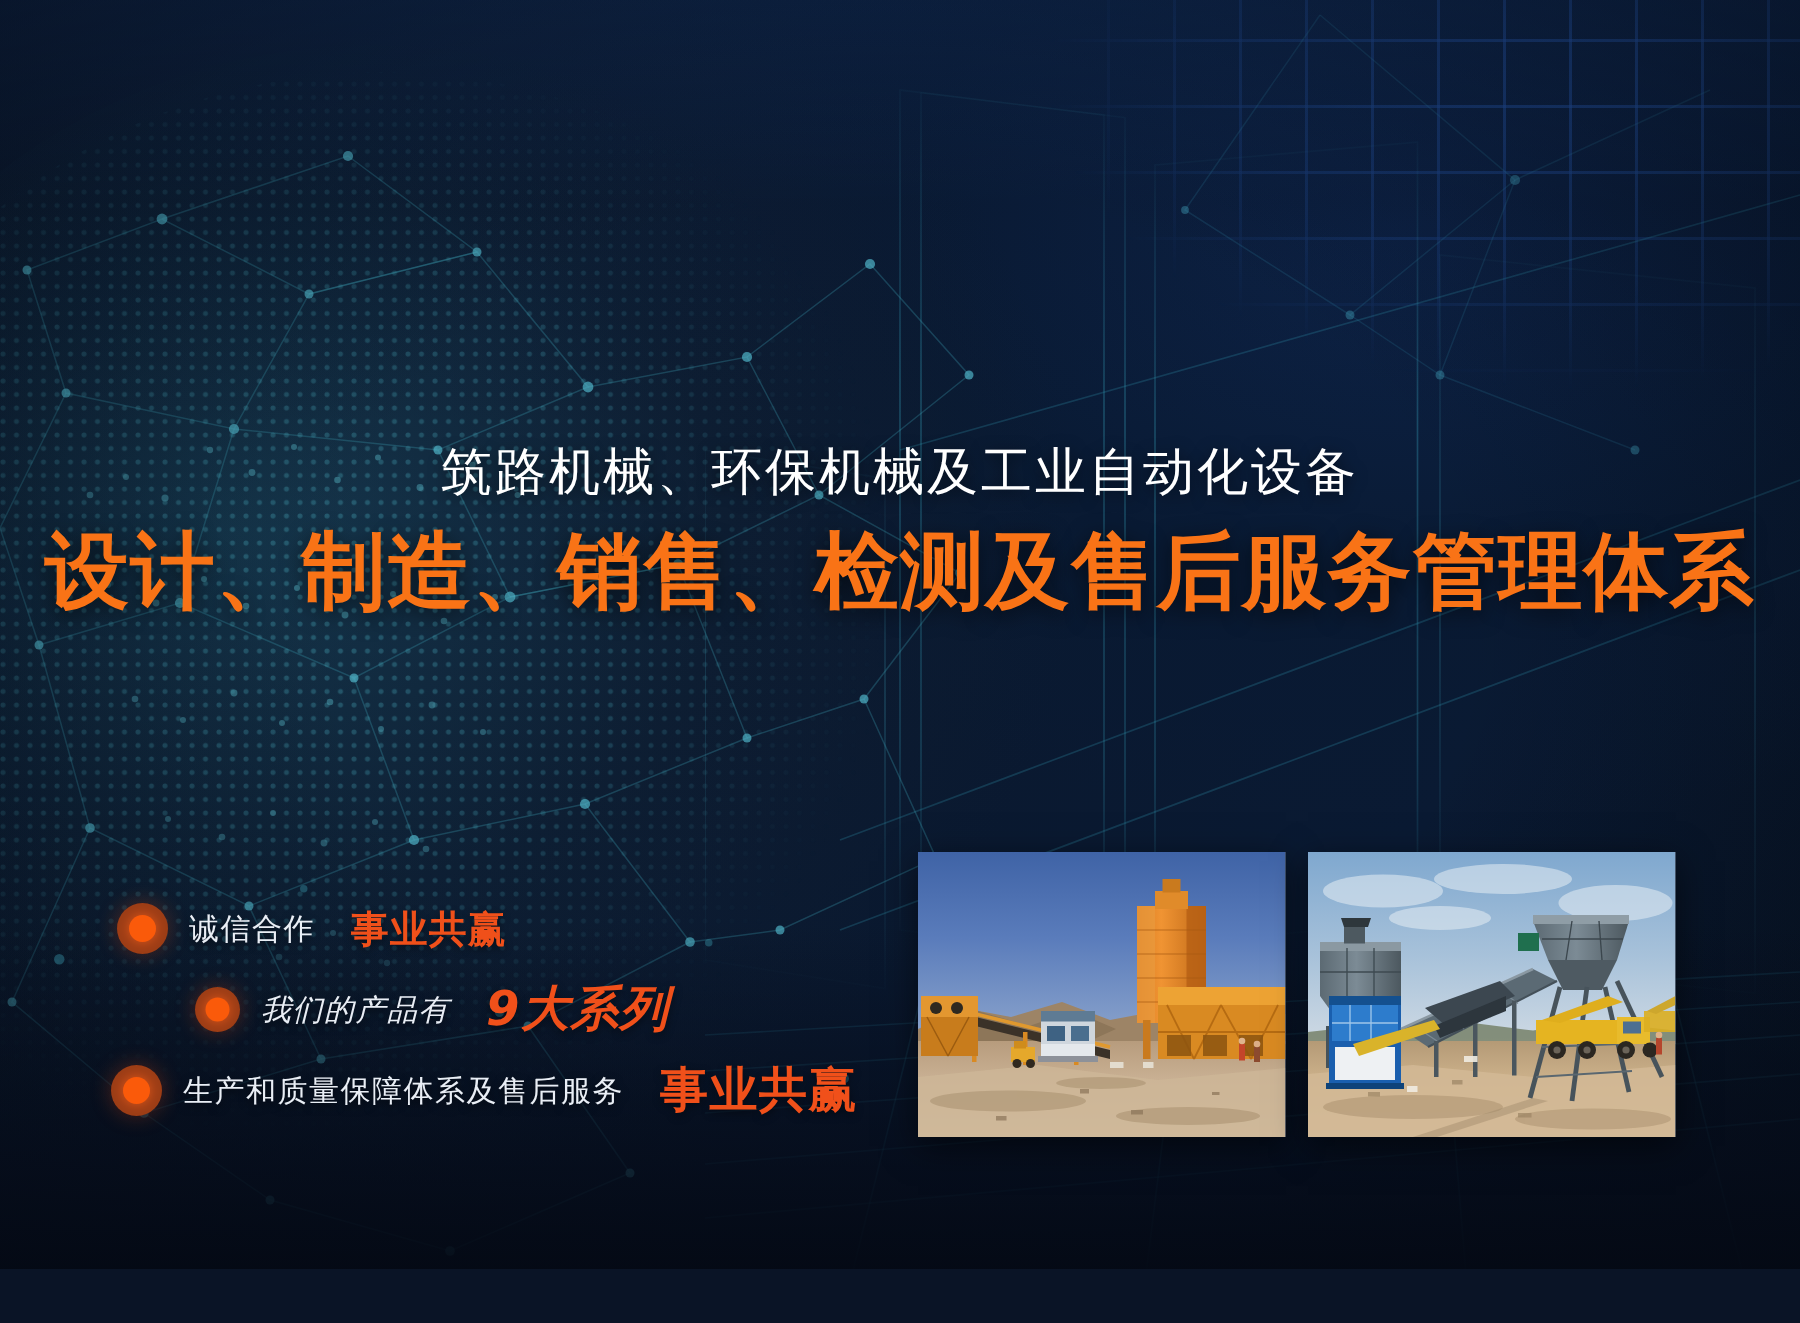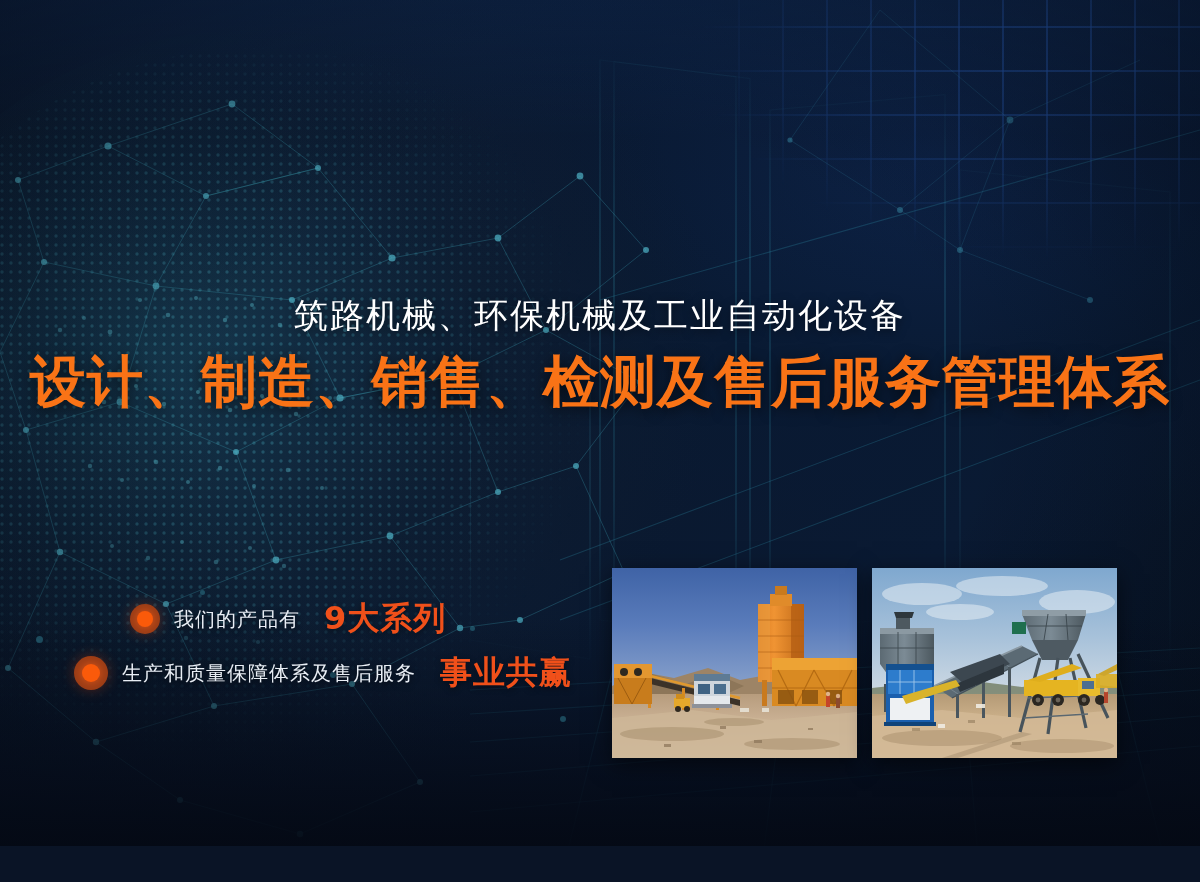--- a/index.html
+++ b/index.html
@@ -90,21 +90,21 @@
     z-index: 12;
     width: 520px;
   }
   .bullet-row {
     display:flex;
     align-items:center;
     gap:14px;
     height:46px;
     margin-bottom:8px;
   }
-  .bullet-row.indent-1 { margin-left:52px; }
+  .bullet-row.indent-1 { margin-left:52px;font-style:italic; }
   .bullet-row.indent-2 { margin-left:0px; }
   .bullet-row.indent-3 { margin-left:-4px; }
 
   .dot {
     position:relative;
     flex:0 0 auto;
     width:34px; height:34px;
     border-radius:50%;
     background: #9c3d16;
     display:flex; align-items:center; justify-content:center;
@@ -444,20 +444,25 @@
   <div class="bg-vignette"></div>
   <div class="bg-bottomdark"></div>
 
   <div class="copy">
     <div class="subhead">筑路机械、环保机械及工业自动化设备</div>
     <div class="headline">设计、制造、销售、检测及售后服务管理体系</div>
   </div>
 
   <div class="bullets">
 
+    <div class="bullet-row indent-2">
+      <span class="dot"></span>
+      <span class="b-text">诚信合作</span>
+      <span class="b-hi">事业共赢</span>
+    </div>
 
     <div class="bullet-row indent-1">
       <span class="dot sm"></span>
       <span class="b-text">我们的产品有</span>
       <span class="b-hi big">9大系列</span>
     </div>
 
     <div class="bullet-row indent-3">
       <span class="dot"></span>
       <span class="b-text">生产和质量保障体系及售后服务</span>

